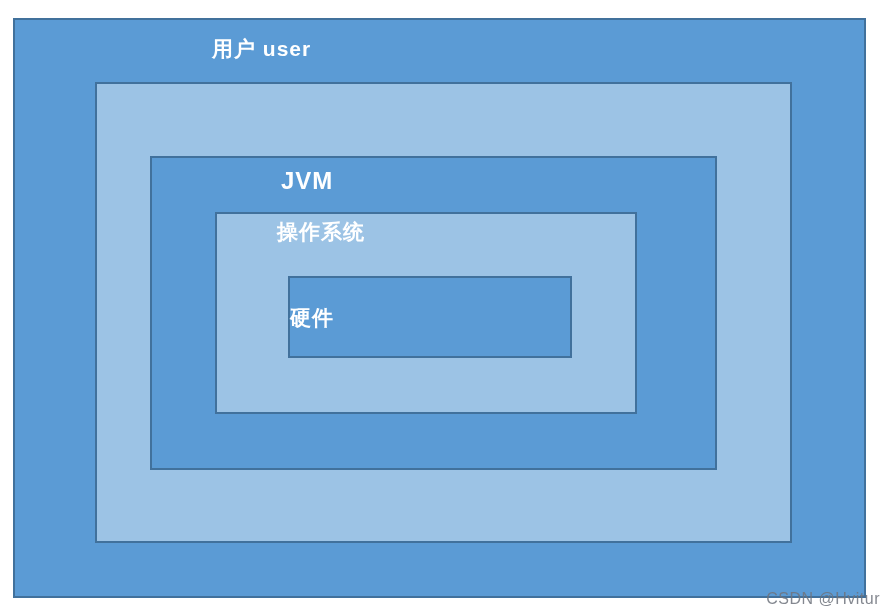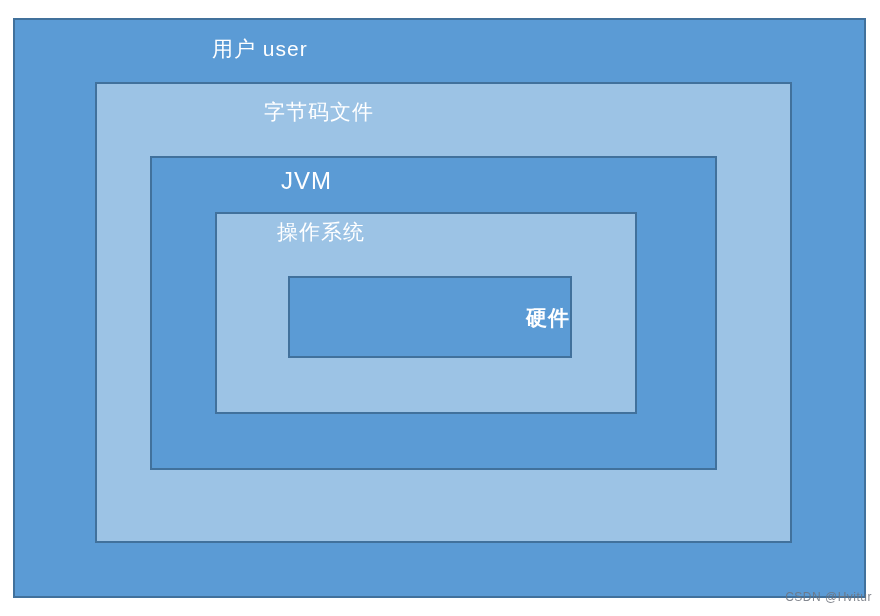--- a/index.html
+++ b/index.html
@@ -22,27 +22,27 @@
   }
   .fill-medium { background: #5B9BD5; }
   .fill-light  { background: #9CC3E5; }
 
   .rect-user     { left: 13px;  top: 18px;  width: 853px; height: 580px; }
   .rect-bytecode { left: 95px;  top: 82px;  width: 697px; height: 461px; }
   .rect-jvm      { left: 150px; top: 156px; width: 567px; height: 314px; }
   .rect-os       { left: 215px; top: 212px; width: 422px; height: 202px; }
   .rect-hardware {
     left: 288px; top: 276px; width: 284px; height: 82px;
-    display: flex; align-items: center; justify-content: flex-end;
+    display: flex; align-items: center; justify-content: flex-start;
   }
 
   .label {
     position: absolute;
     color: #ffffff;
-    font-weight: normal;
+    font-weight: bold;
     font-size: 21px;
     letter-spacing: 1px;
     white-space: nowrap;
     line-height: 1;
   }
   .label-user     { left: 212px; top: 38px; }
   .label-bytecode { left: 264px; top: 101px; }
   .label-jvm      { left: 281px; top: 169px; font-size: 24px; }
   .label-os       { left: 277px; top: 221px; text-align: center; }
   .label-hardware {
@@ -50,23 +50,23 @@
     color: #ffffff;
     font-weight: bold;
     font-size: 21px;
     letter-spacing: 1px;
     white-space: nowrap;
     line-height: 1;
   }
 
   .watermark {
     position: absolute;
-    right: 8px;
+    right: 0;
     top: 590px;
-    font-size: 12px;
+    font-size: 16px;
     color: rgba(110, 115, 125, 0.85);
     letter-spacing: 0.5px;
     white-space: nowrap;
   }
 </style>
 </head>
 <body>
 
 <div class="stage">
 
@@ -77,21 +77,20 @@
   <div class="rect fill-medium rect-jvm"></div>
 
   <div class="rect fill-light rect-os"></div>
 
   <div class="rect fill-medium rect-hardware">
     <span class="label-hardware">硬件</span>
   </div>
 
   <span class="label label-user">用户 user</span>
 
-  <span class="label label-bytecode">字节码文件</span>
 
   <span class="label label-jvm">JVM</span>
 
   <span class="label label-os">操作系统</span>
 
   <span class="watermark">CSDN @Hvitur</span>
 
 </div>
 
 </body></html>

